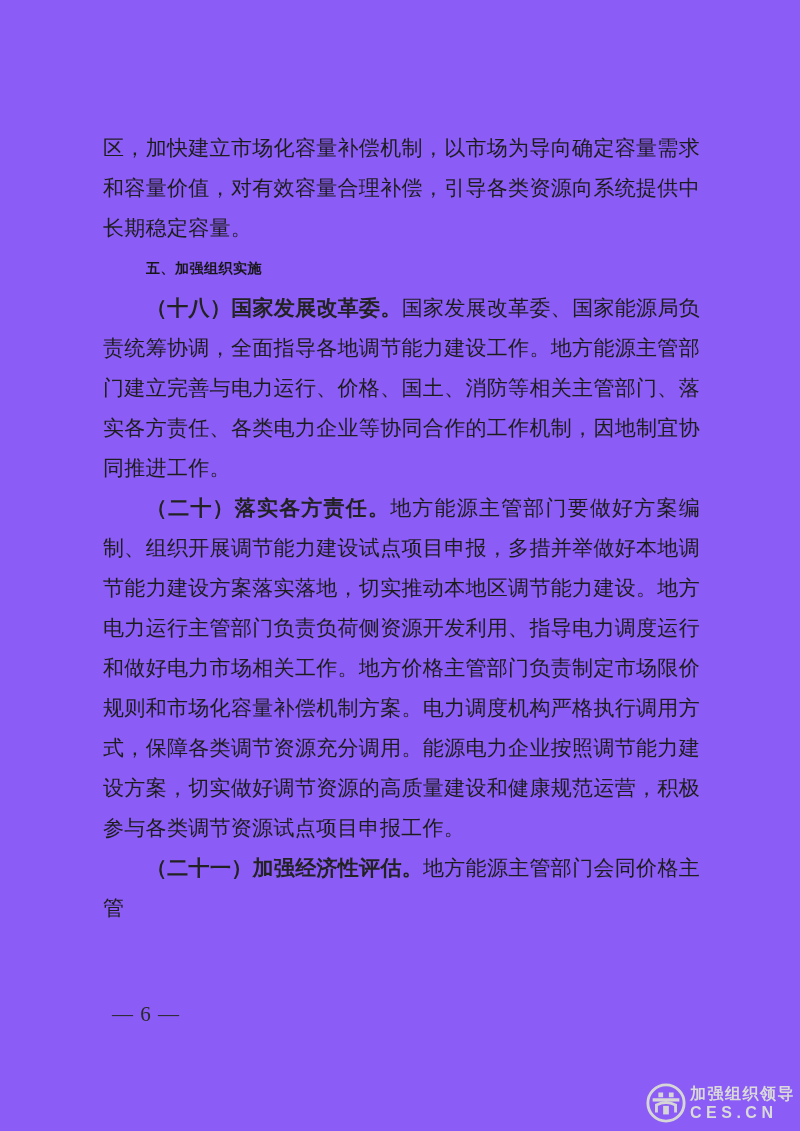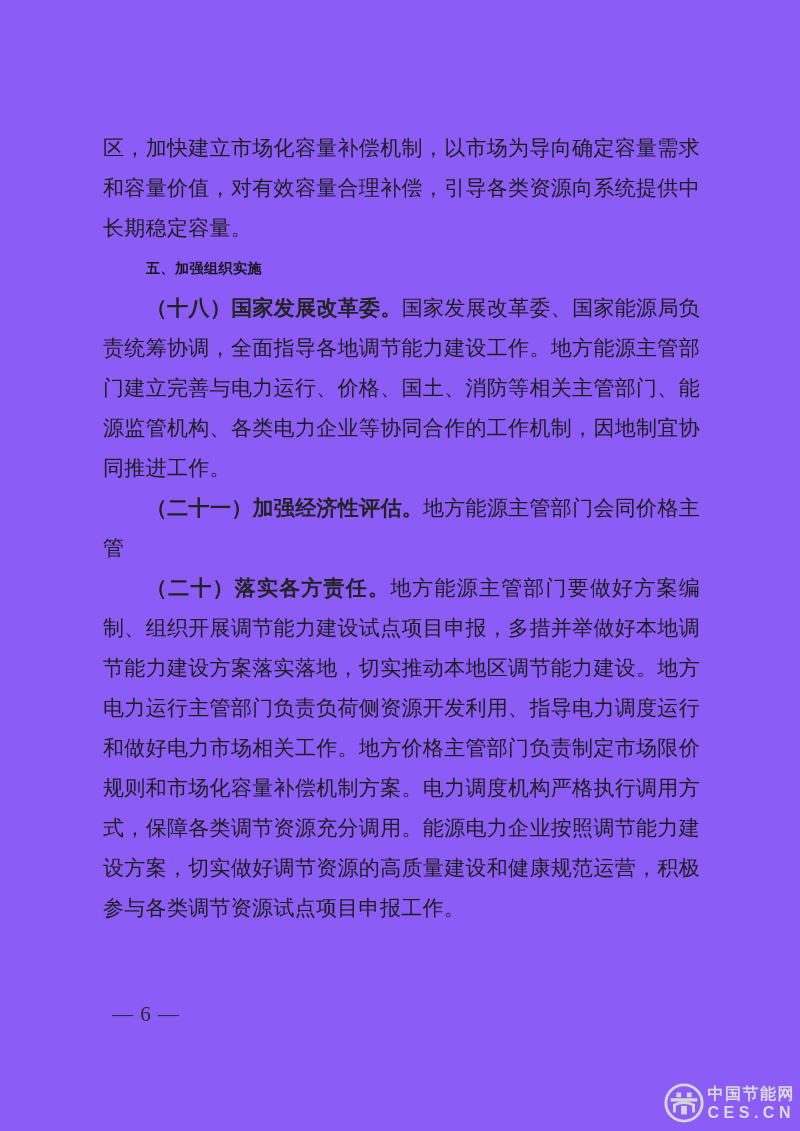--- a/index.html
+++ b/index.html
@@ -82,39 +82,39 @@
 <body>
 
 <div class="page">
 
   <div class="content">
 
     <p class="para">区，加快建立市场化容量补偿机制，以市场为导向确定容量需求和容量价值，对有效容量合理补偿，引导各类资源向系统提供中长期稳定容量。</p>
 
     <h2 class="section-heading">五、加强组织实施</h2>
 
-    <p class="para indent"><span class="lead">（十八）国家发展改革委。</span><span>国家发展改革委、国家能源局负责统筹协调，全面指导各地调节能力建设工作。地方能源主管部门建立完善与电力运行、价格、国土、消防等相关主管部门、能源监管机构、各类电力企业等协同合作的工作机制，因地制宜协同推进工作。</span></p>
+    <p class="para indent"><span class="lead">（十八）国家发展改革委。</span><span>国家发展改革委、国家能源局负责统筹协调，全面指导各地调节能力建设工作。地方能源主管部门建立完善与电力运行、价格、国土、消防等相关主管部门、落实各方责任、各类电力企业等协同合作的工作机制，因地制宜协同推进工作。</span></p>
 
 
+    <p class="para indent"><span class="lead">（二十）落实各方责任。</span><span>地方能源主管部门要做好方案编制、组织开展调节能力建设试点项目申报，多措并举做好本地调节能力建设方案落实落地，切实推动本地区调节能力建设。地方电力运行主管部门负责负荷侧资源开发利用、指导电力调度运行和做好电力市场相关工作。地方价格主管部门负责制定市场限价规则和市场化容量补偿机制方案。电力调度机构严格执行调用方式，保障各类调节资源充分调用。能源电力企业按照调节能力建设方案，切实做好调节资源的高质量建设和健康规范运营，积极参与各类调节资源试点项目申报工作。</span></p>
+
     <p class="para indent"><span class="lead">（二十一）加强经济性评估。</span><span>地方能源主管部门会同价格主管</span></p>
-
-    <p class="para indent"><span class="lead">（二十）落实各方责任。</span><span>地方能源主管部门要做好方案编制、组织开展调节能力建设试点项目申报，多措并举做好本地调节能力建设方案落实落地，切实推动本地区调节能力建设。地方电力运行主管部门负责负荷侧资源开发利用、指导电力调度运行和做好电力市场相关工作。地方价格主管部门负责制定市场限价规则和市场化容量补偿机制方案。电力调度机构严格执行调用方式，保障各类调节资源充分调用。能源电力企业按照调节能力建设方案，切实做好调节资源的高质量建设和健康规范运营，积极参与各类调节资源试点项目申报工作。</span></p>
 
   </div>
 
   <div class="page-footer">— 6 —</div>
 
   <div class="watermark">
     <svg class="wm-logo" viewBox="0 0 44 44" fill="none" xmlns="http://www.w3.org/2000/svg">
       <circle cx="22" cy="22" r="19" stroke="#d6d6d6" stroke-width="3" fill="none"></circle>
       <rect x="14" y="11" width="5" height="5" fill="#d6d6d6"></rect>
       <rect x="25" y="11" width="5" height="5" fill="#d6d6d6"></rect>
       <rect x="8" y="17" width="28" height="3.5" fill="#d6d6d6"></rect>
       <path d="M12 32 L12 24 Q22 19 32 24 L32 32" stroke="#d6d6d6" stroke-width="3" fill="none"></path>
       <rect x="19" y="25" width="6" height="9" fill="#d6d6d6"></rect>
     </svg>
     <div class="wm-text">
-      <span class="wm-name">中国节能网</span>
+      <span class="wm-name">加强组织领导</span>
       <span class="wm-url">CES.CN</span>
     </div>
   </div>
 
 </div>
 
 </body></html>

